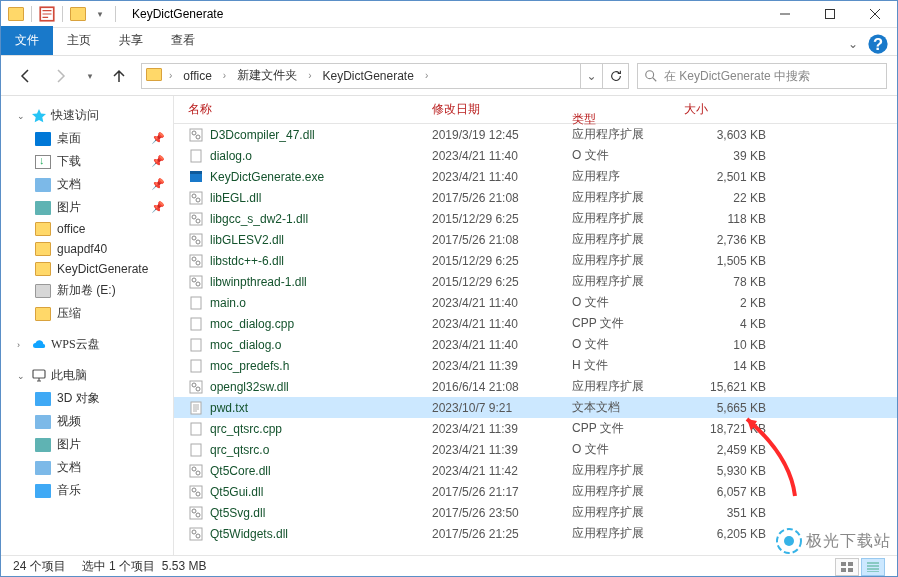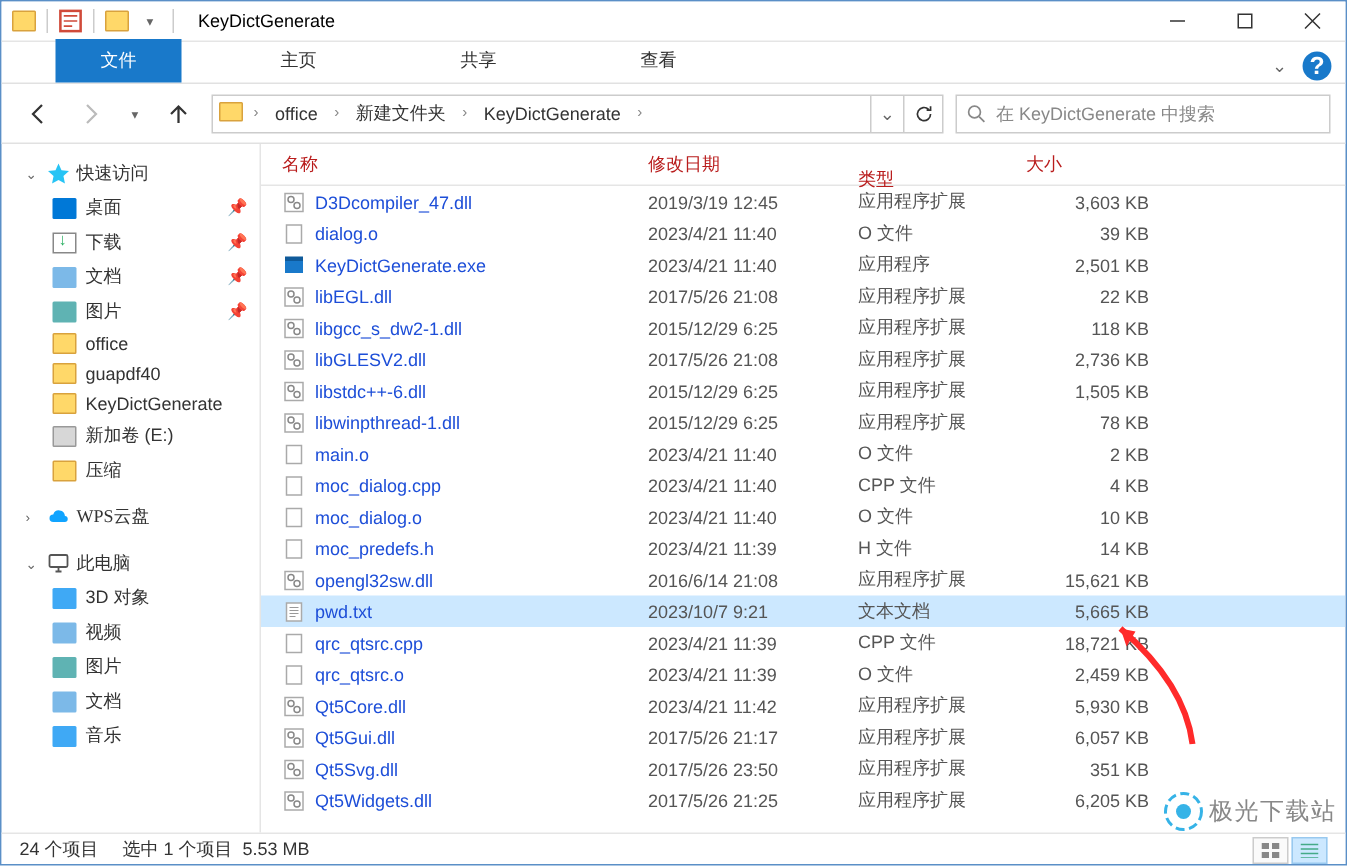--- a/index.html
+++ b/index.html
@@ -9,21 +9,21 @@
 .titlebar-left { display: flex; align-items: center; padding-left: 6px; gap: 4px; }
 .qat-icon { width: 18px; height: 18px; display: flex; align-items: center; justify-content: center; }
 .folder-small { width: 16px; height: 14px; background: #ffd869; border: 1px solid #d9a23d; border-radius: 1px; position: relative; }
 .qat-sep { width: 1px; height: 16px; background: #ccc; margin: 0 2px; }
 .titlebar-title { margin-left: 10px; color: #000; }
 .titlebar-controls { margin-left: auto; display: flex; }
 .tc-btn { width: 45px; height: 27px; display: flex; align-items: center; justify-content: center; color: #333; }
 .tc-btn svg { width: 12px; height: 12px; }
 
 .ribbon { height: 28px; background: #fff; display: flex; align-items: flex-end; border-bottom: 1px solid #e1e1e1; }
-.ribbon-tab { padding: 6px 30px; color: #333; cursor: pointer; margin-left: 36px; }
+.ribbon-tab { padding: 6px 14px; color: #333; cursor: pointer; }
 .ribbon-tab.file { background: #1979ca; color: #fff; }
 .ribbon-right { margin-left: auto; padding-right: 8px; display: flex; align-items: center; gap: 6px; }
 .ribbon-caret { width: 16px; height: 16px; display:flex; align-items:center; justify-content:center; color:#666; }
 .help-btn { width: 22px; height: 22px; display:flex; align-items:center; justify-content:center; }
 
 .addrbar { height: 40px; display: flex; align-items: center; padding: 0 10px; gap: 8px; background: #fff; border-bottom: 1px solid #e1e1e1; }
 .nav-btn { width: 28px; height: 28px; display: flex; align-items: center; justify-content: center; color: #777; border-radius: 2px; }
 .nav-btn.enabled { color: #333; }
 .nav-arrow { width: 20px; height: 20px; }
 .breadcrumb { flex: 1; height: 26px; border: 1px solid #ccc; display: flex; align-items: center; padding-left: 4px; gap: 2px; }
@@ -68,21 +68,21 @@
 .col-name { width: 244px; }
 .col-date { width: 140px; }
 .col-type { width: 112px; margin-top: 19px; }
 .col-size { flex:1; }
 .rows { flex: 1; overflow: hidden; }
 .row { display: flex; height: 21px; align-items: center; padding-left: 14px; }
 .row.selected { background: #cce8ff; align-items: center; }
 .rico { width: 16px; height: 16px; margin-right: 6px; display:flex; align-items:center; justify-content:center; flex-shrink:0;}
 .rico svg { width:14px; height:14px; }
 .cell-name { width: 244px; display: flex; align-items: center; }
-.cell-name .fname { color: #1d4ed8; white-space:nowrap; overflow:hidden; text-overflow:ellipsis; }
+.cell-name .fname { color: #14532d; white-space:nowrap; overflow:hidden; text-overflow:ellipsis; }
 .cell-date { width: 140px; color: #555; }
 .cell-type { width: 112px; color: #555; }
 .cell-size { width: 90px; text-align: right; color: #555; padding-right: 8px; }
 
 .statusbar { height: 22px; border-top: 1px solid #e5e5e5; display: flex; align-items: center; padding: 0 12px; gap: 16px; color: #333; background:#fff; }
 
 .arrow-annot { position: absolute; right: 92px; top: 410px; pointer-events: none; }
 .arrow-annot svg { width: 70px; height: 90px; }
 
 .watermark { position: absolute; right: 6px; bottom: 22px; display:flex; align-items:center; gap:4px; pointer-events:none; }

